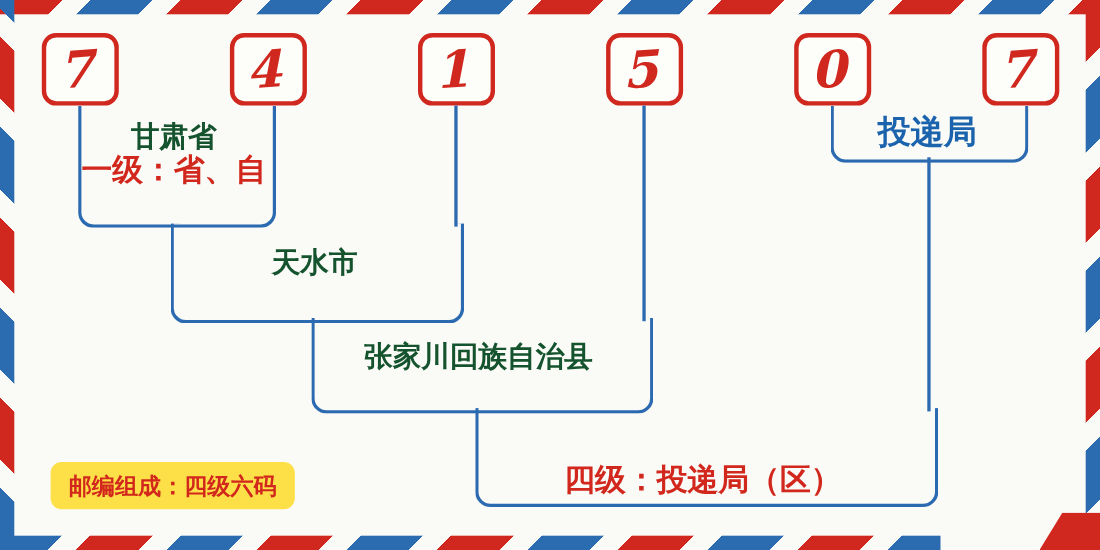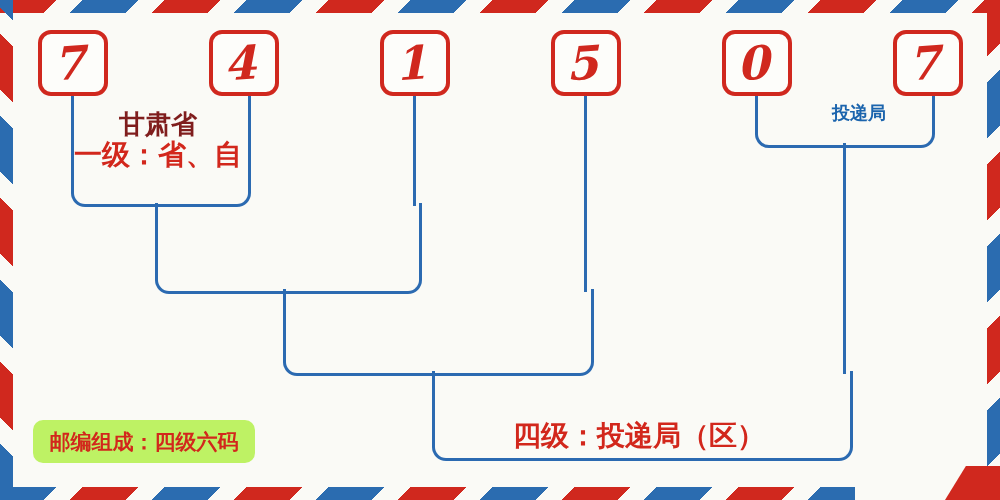--- a/index.html
+++ b/index.html
@@ -48,34 +48,34 @@
   .bracket{
     position:absolute;border:0 solid #2b6ab1;
     border-left-width:3px;border-right-width:3px;border-bottom-width:3px;
     border-radius:0 0 14px 14px;
   }
   .vline{position:absolute;width:3px;background:#2b6ab1;}
 
   
   .lvl-title{
     position:absolute;transform:translateX(-50%);white-space:nowrap;
-    color:#7f1d1d;font-weight:700;font-size:26px;line-height:1.1;
+    color:#14532d;font-weight:700;font-size:26px;line-height:1.1;
   }
   .lvl-desc{
     position:absolute;transform:translateX(-50%);white-space:nowrap;
     color:#d2271c;font-weight:700;font-size:28px;line-height:22px;
     text-align:center;
   }
   .delivery-label{
     position:absolute;transform:translateX(-50%);white-space:nowrap;
-    color:#1b64ad;font-weight:700;font-size:18px;line-height:1.1;margin-left:16px;
+    color:#1b64ad;font-weight:700;font-size:30px;line-height:1.1;
   }
   .note-box{
-    position:absolute;left:33px;top:420px;width:222px;height:43px;
-    background:#bef264;border-radius:10px;
+    position:absolute;left:46px;top:420px;width:222px;height:43px;
+    background:#fde047;border-radius:10px;
     display:flex;align-items:center;justify-content:center;
     color:#d2271c;font-weight:700;font-size:21px;white-space:nowrap;
   }
 </style>
 </head>
 <body>
 
 <div class="stage">
 
   <div class="stripe stripe-top"></div>
@@ -108,21 +108,23 @@
   <div class="vline" style="left:413px;top:96px;height:110px"></div>
   <div class="bracket" style="left:283px;top:289px;width:305px;height:84px"></div>
   <div class="vline" style="left:584px;top:96px;height:196px"></div>
   <div class="bracket" style="left:432px;top:371px;width:415px;height:87px"></div>
   <div class="vline" style="left:843px;top:143px;height:231px"></div>
   <div class="bracket" style="left:755px;top:96px;width:174px;height:49px"></div>
 
   <div class="lvl-title" style="left:158px;top:110px">甘肃省</div>
   <div class="lvl-desc" style="left:158px;top:144px">一级：省、自</div>
 
+  <div class="lvl-title" style="left:286px;top:224px">天水市</div>
 
+  <div class="lvl-title" style="left:435px;top:310px">张家川回族自治县</div>
 
   <div class="lvl-desc" style="left:639px;top:425px">四级：投递局（区）</div>
 
   <div class="delivery-label" style="left:843px;top:104px">投递局</div>
 
   <div class="note-box">
     <span>邮编组成：四级六码</span>
   </div>
 
 </div>

